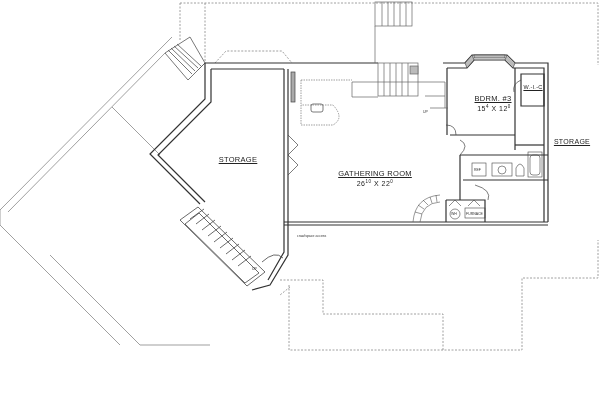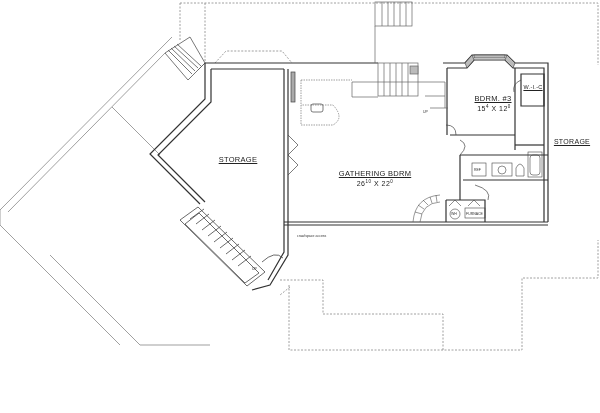--- a/index.html
+++ b/index.html
@@ -161,21 +161,21 @@
     <line x1="415" y1="212" x2="422" y2="214"></line>
     <line x1="418" y1="205" x2="424" y2="209"></line>
     <line x1="423" y1="200" x2="428" y2="205"></line>
     <line x1="430" y1="197" x2="432" y2="203"></line>
     <line x1="436" y1="195" x2="437" y2="202"></line>
   </g>
 </svg>
 
 <div class="lbl room-name" style="left:208px; top:155px; width:60px;">STORAGE</div>
 
-<div class="lbl room-name" style="left:330px; top:169px; width:90px;">GATHERING BDRM</div>
+<div class="lbl room-name" style="left:330px; top:169px; width:90px;">GATHERING ROOM</div>
 <div class="lbl room-dim" style="left:340px; top:179px; width:70px;">
   <span>26</span><span class="sup">10</span>
   <span>X</span>
   <span>22</span><span class="sup">0</span>
 </div>
 
 <div class="lbl room-name" style="left:468px; top:94px; width:50px;">BDRM. #3</div>
 <div class="lbl room-dim" style="left:466px; top:104px; width:56px;">
   <span>15</span><span class="sup">4</span>
   <span>X</span>

